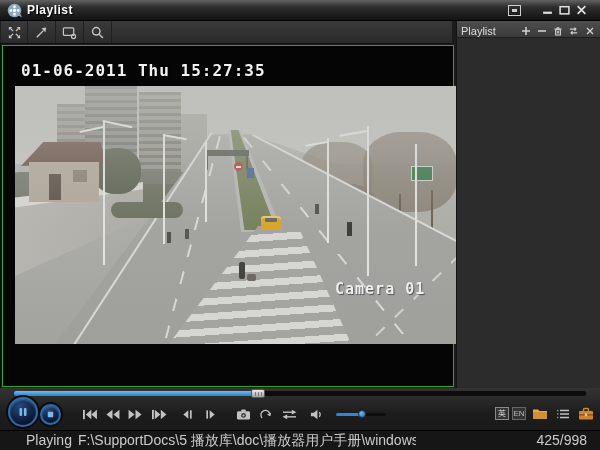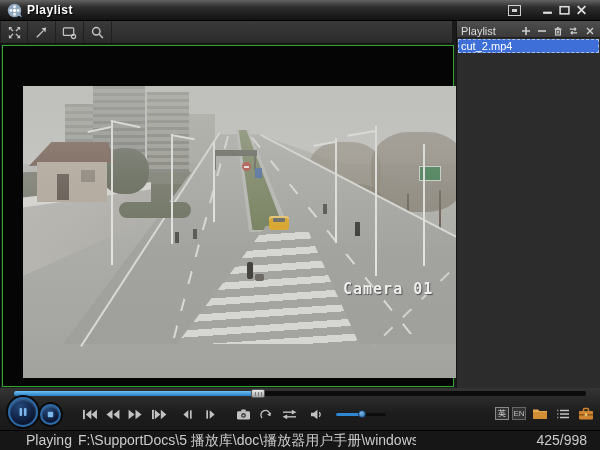--- a/index.html
+++ b/index.html
@@ -26,21 +26,21 @@
   .tb-btn { width:28px; height:22px; background:none; border:none; border-right:1px solid #202020;
     display:flex; align-items:center; justify-content:center; cursor:pointer; }
   .tb-btn:first-child { border-left:1px solid #202020; }
 
   
   .video-window { position:absolute; left:2px; top:45px; width:452px; height:342px;
     background:#050505; border:1px solid #2fa52f; }
   .osd-timestamp { position:absolute; left:18px; top:15px;
     font:bold 16px "DejaVu Sans Mono", monospace; color:#f2f2f2; letter-spacing:1px;
     text-shadow:1px 1px 0 #000; z-index:5; }
-  .scene { position:absolute; left:20px; top:40px; width:442px; height:292px; overflow:hidden;
+  .scene { position:absolute; left:12px; top:40px; width:442px; height:258px; overflow:hidden;
     background:linear-gradient(#bcbcb8, #aeaeaa 45%, #a2a29e); }
   .scene div { position:absolute; }
   .camera-label { left:320px; top:194px; font:bold 15px "DejaVu Sans Mono", monospace;
     color:#eeeeee; letter-spacing:1px; text-shadow:1px 1px 1px rgba(0,0,0,.5); z-index:9; }
 
   
   #sky { left:0; top:0; width:100%; height:78px; background:linear-gradient(#b5b5b1,#c3c3bf); }
   #b1 { left:70px; top:0; width:52px; height:106px; background:#8d8d89; }
   #b2 { left:124px; top:6px; width:42px; height:100px; background:#97978f; }
   #b3 { left:42px; top:18px; width:30px; height:88px; background:#94948e; opacity:.85; }
@@ -230,20 +230,21 @@
     </button>
     <button class="tb-btn">
       <svg viewBox="0 0 16 16" width="15" height="15" fill="none" stroke="#c6c6c6" stroke-width="1.5">
           <circle cx="6.7" cy="6.7" r="4"></circle>
           <path d="M9.8 9.8 L13.8 13.8"></path>
         </svg>
     </button>
   </div>
 
   <div class="video-window">
+    <div class="osd-timestamp">01-06-2011 Thu 15:27:35</div>
     <div class="scene">
       <div id="sky"></div>
       <div id="b3" class="bwin"></div>
       <div id="b1" class="bwin"></div>
       <div id="b2" class="bwin"></div>
       <div id="b4"></div>
       <div id="treeL1"></div>
       <div id="treeL2"></div>
       <div id="sidewalkR"></div>
       <div id="treeR1"></div>
@@ -327,21 +328,20 @@
             <path d="M2 3 H9 M9 3 L7 1.3 M9 3 L7 4.7"></path>
             <path d="M10 7 H3 M3 7 L5 5.3 M3 7 L5 8.7"></path>
           </svg>
       </button>
       <button class="pl-btn">
         <svg viewBox="0 0 8 8" width="8" height="8">
             <path d="M1 1 L7 7 M7 1 L1 7" stroke="#cfcfcf" stroke-width="1.4"></path>
           </svg>
       </button>
     </div>
-    <div class="playlist-item selected">cut_2.mp4</div>
   </div>
 
   <div class="dock">
 
     <div class="seek">
       <div class="seek-fill" style="width: 42.6%;">
         <div class="seek-thumb"></div>
       </div>
     </div>
 

